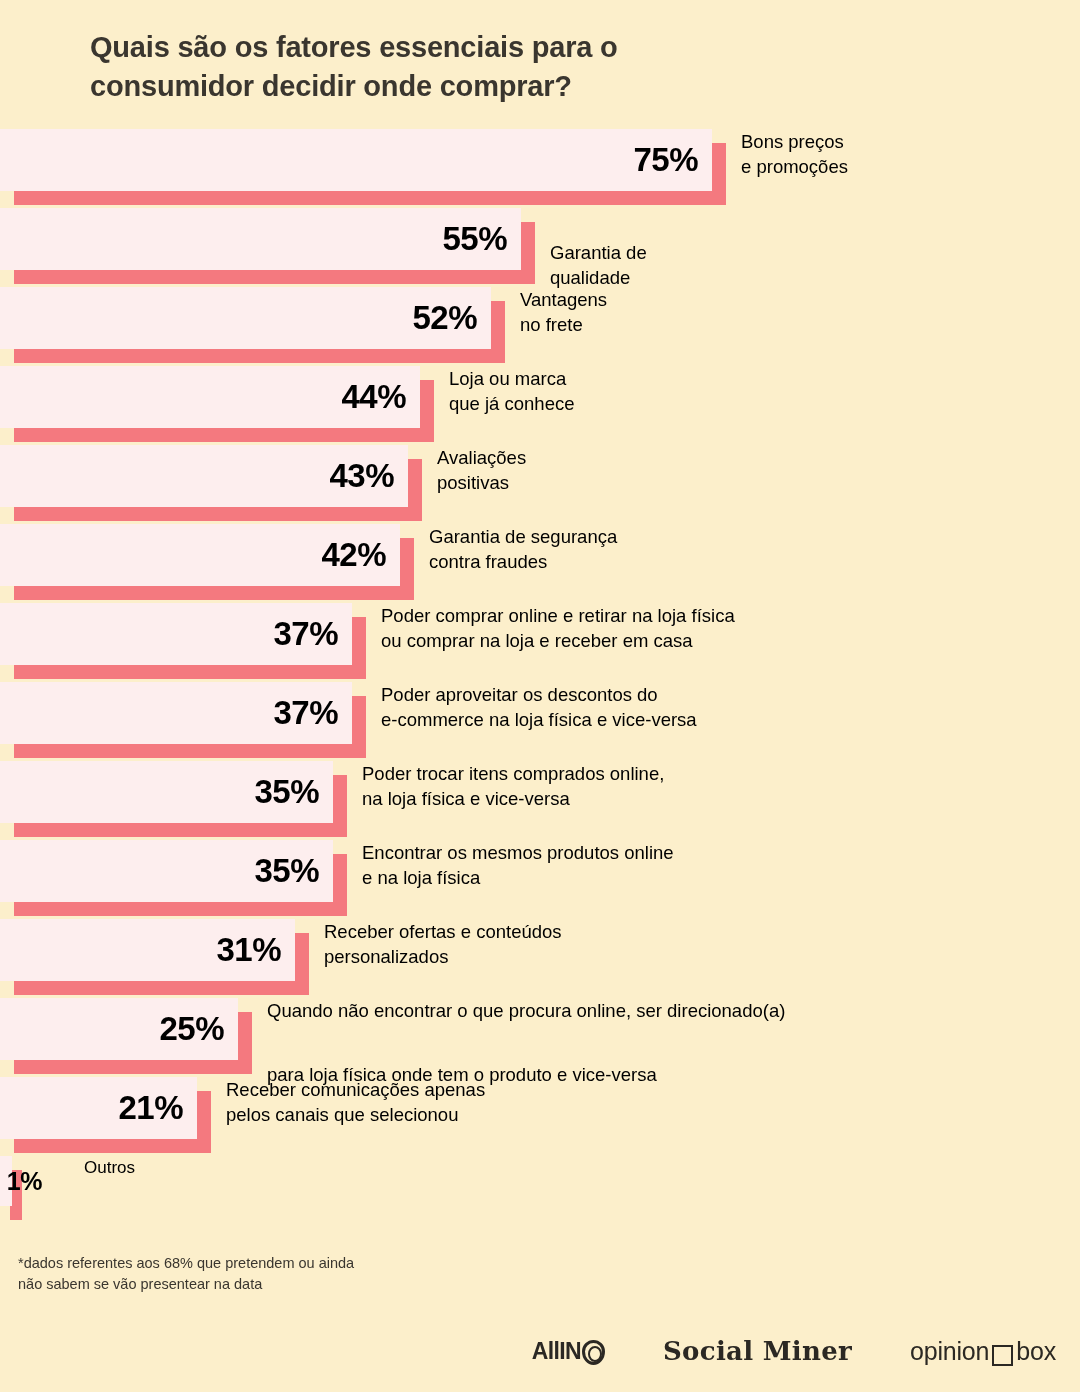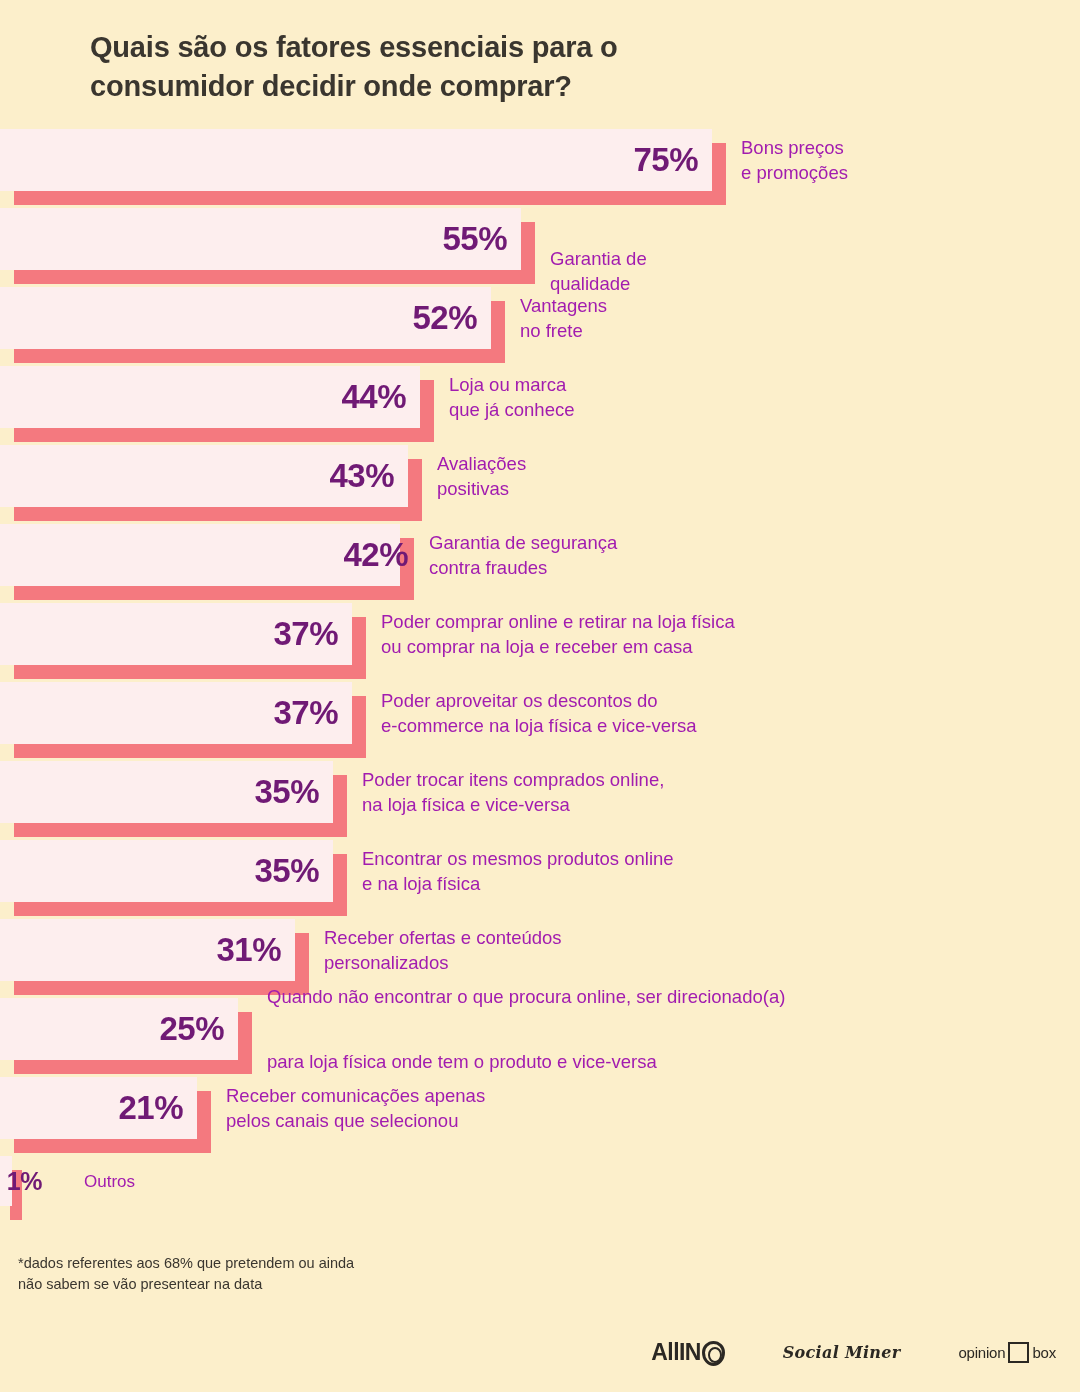--- a/index.html
+++ b/index.html
@@ -59,34 +59,33 @@
   .pct {
     position: absolute;
     top: 0;
     height: 62px;
     display: flex;
     align-items: center;
     justify-content: flex-end;
     font-size: 33px;
     font-weight: bold;
     letter-spacing: -0.5px;
-    color: #701a75;
+    color: #000000;
     white-space: nowrap;
   }
 
   .label {
     position: absolute;
     top: 0;
     height: 62px;
     display: flex;
     flex-direction: column;
-    justify-content: center;
     font-size: 18.5px;
     line-height: 1.36;
-    color: #a21caf;
+    color: #000000;
     white-space: nowrap;
   }
 
   
   .row-small { height: 66px; }
   .row-small .bar { height: 50px; }
   .row-small .pct { height: 50px; font-size: 25px; }
   .row-small .label { height: 50px; font-size: 17px; }
 
   
@@ -135,30 +134,28 @@
   .allin-mark::after {
     content: "";
     position: absolute;
     left: 6px; top: 6px;
     width: 10px; height: 12px;
     border: 2.5px solid #2B2823;
     border-radius: 50%;
   }
   .logo-social {
     font-family: "DejaVu Serif", serif;
-    font-size: 16px;
-    font-style: italic;
+    font-size: 26px;
     font-weight: bold;
     letter-spacing: 0.3px;
   }
   .logo-opinion {
-    font-size: 15px;
+    font-size: 25px;
     letter-spacing: -0.2px;
     display: flex;
-    align-items: center;
   }
   .opinion-box {
     display: inline-block;
     width: 21px;
     height: 21px;
     border: 2.5px solid #2B2823;
     margin: 0 3px;
   }
 </style>
 </head>
@@ -207,21 +204,21 @@
     <div class="row">
       <div class="bar" style="width: 408px;"></div>
       <div class="pct" style="right: 686px;">43%</div>
       <div class="label" style="left: 437px;">
         <div>Avaliações</div>
         <div>positivas</div>
       </div>
     </div>
     <div class="row">
       <div class="bar" style="width: 400px;"></div>
-      <div class="pct" style="right: 672px;">42%</div>
+      <div class="pct" style="right: 694px;">42%</div>
       <div class="label" style="left: 429px;">
         <div>Garantia de segurança</div>
         <div>contra fraudes</div>
       </div>
     </div>
     <div class="row">
       <div class="bar" style="width: 352px;"></div>
       <div class="pct" style="right: 742px;">37%</div>
       <div class="label" style="left: 381px;">
         <div>Poder comprar online e retirar na loja física</div>

